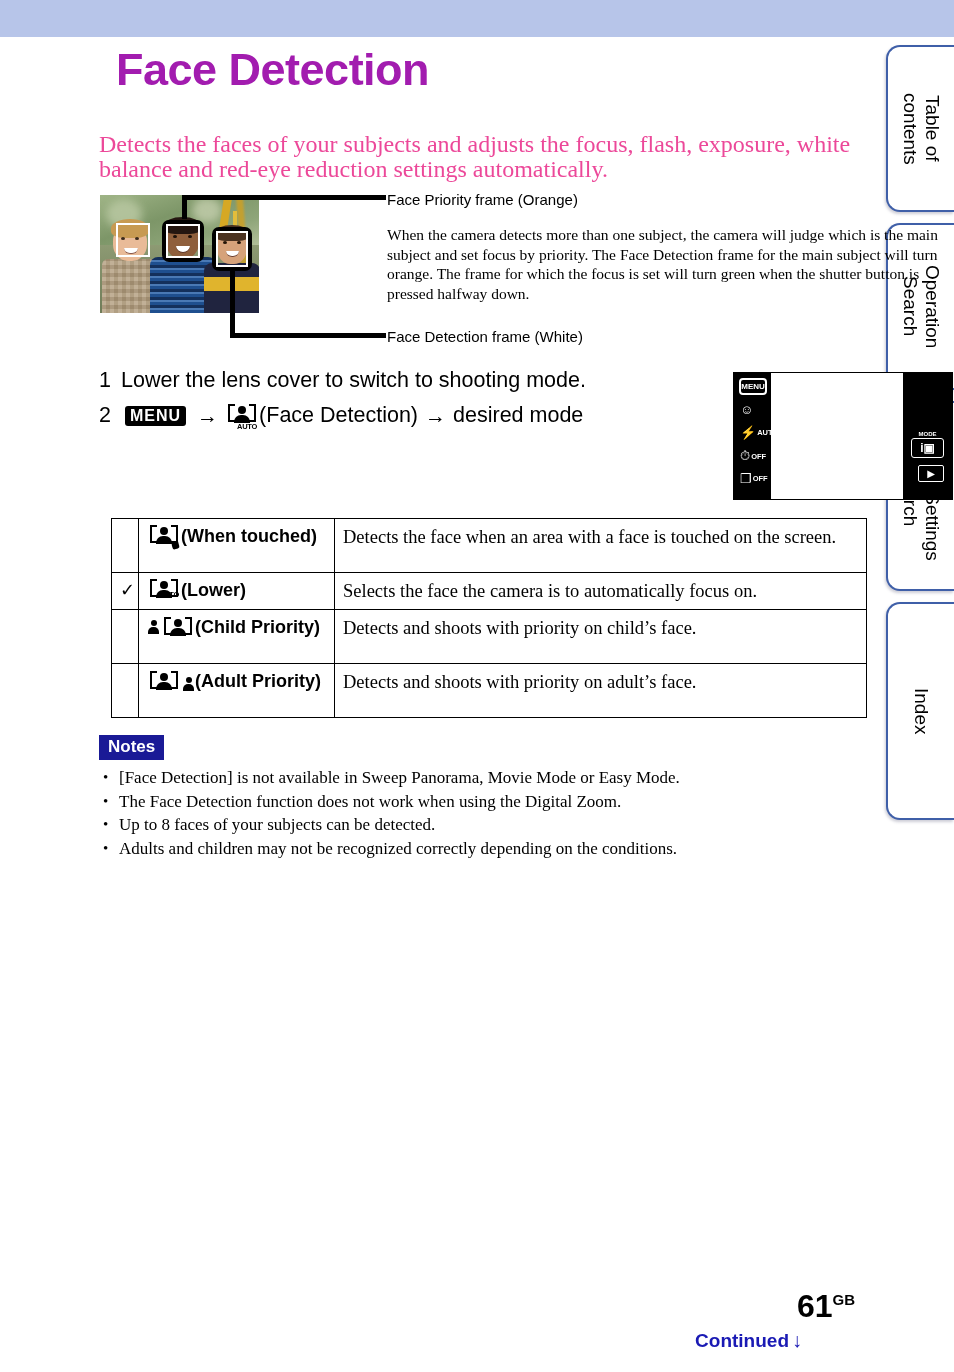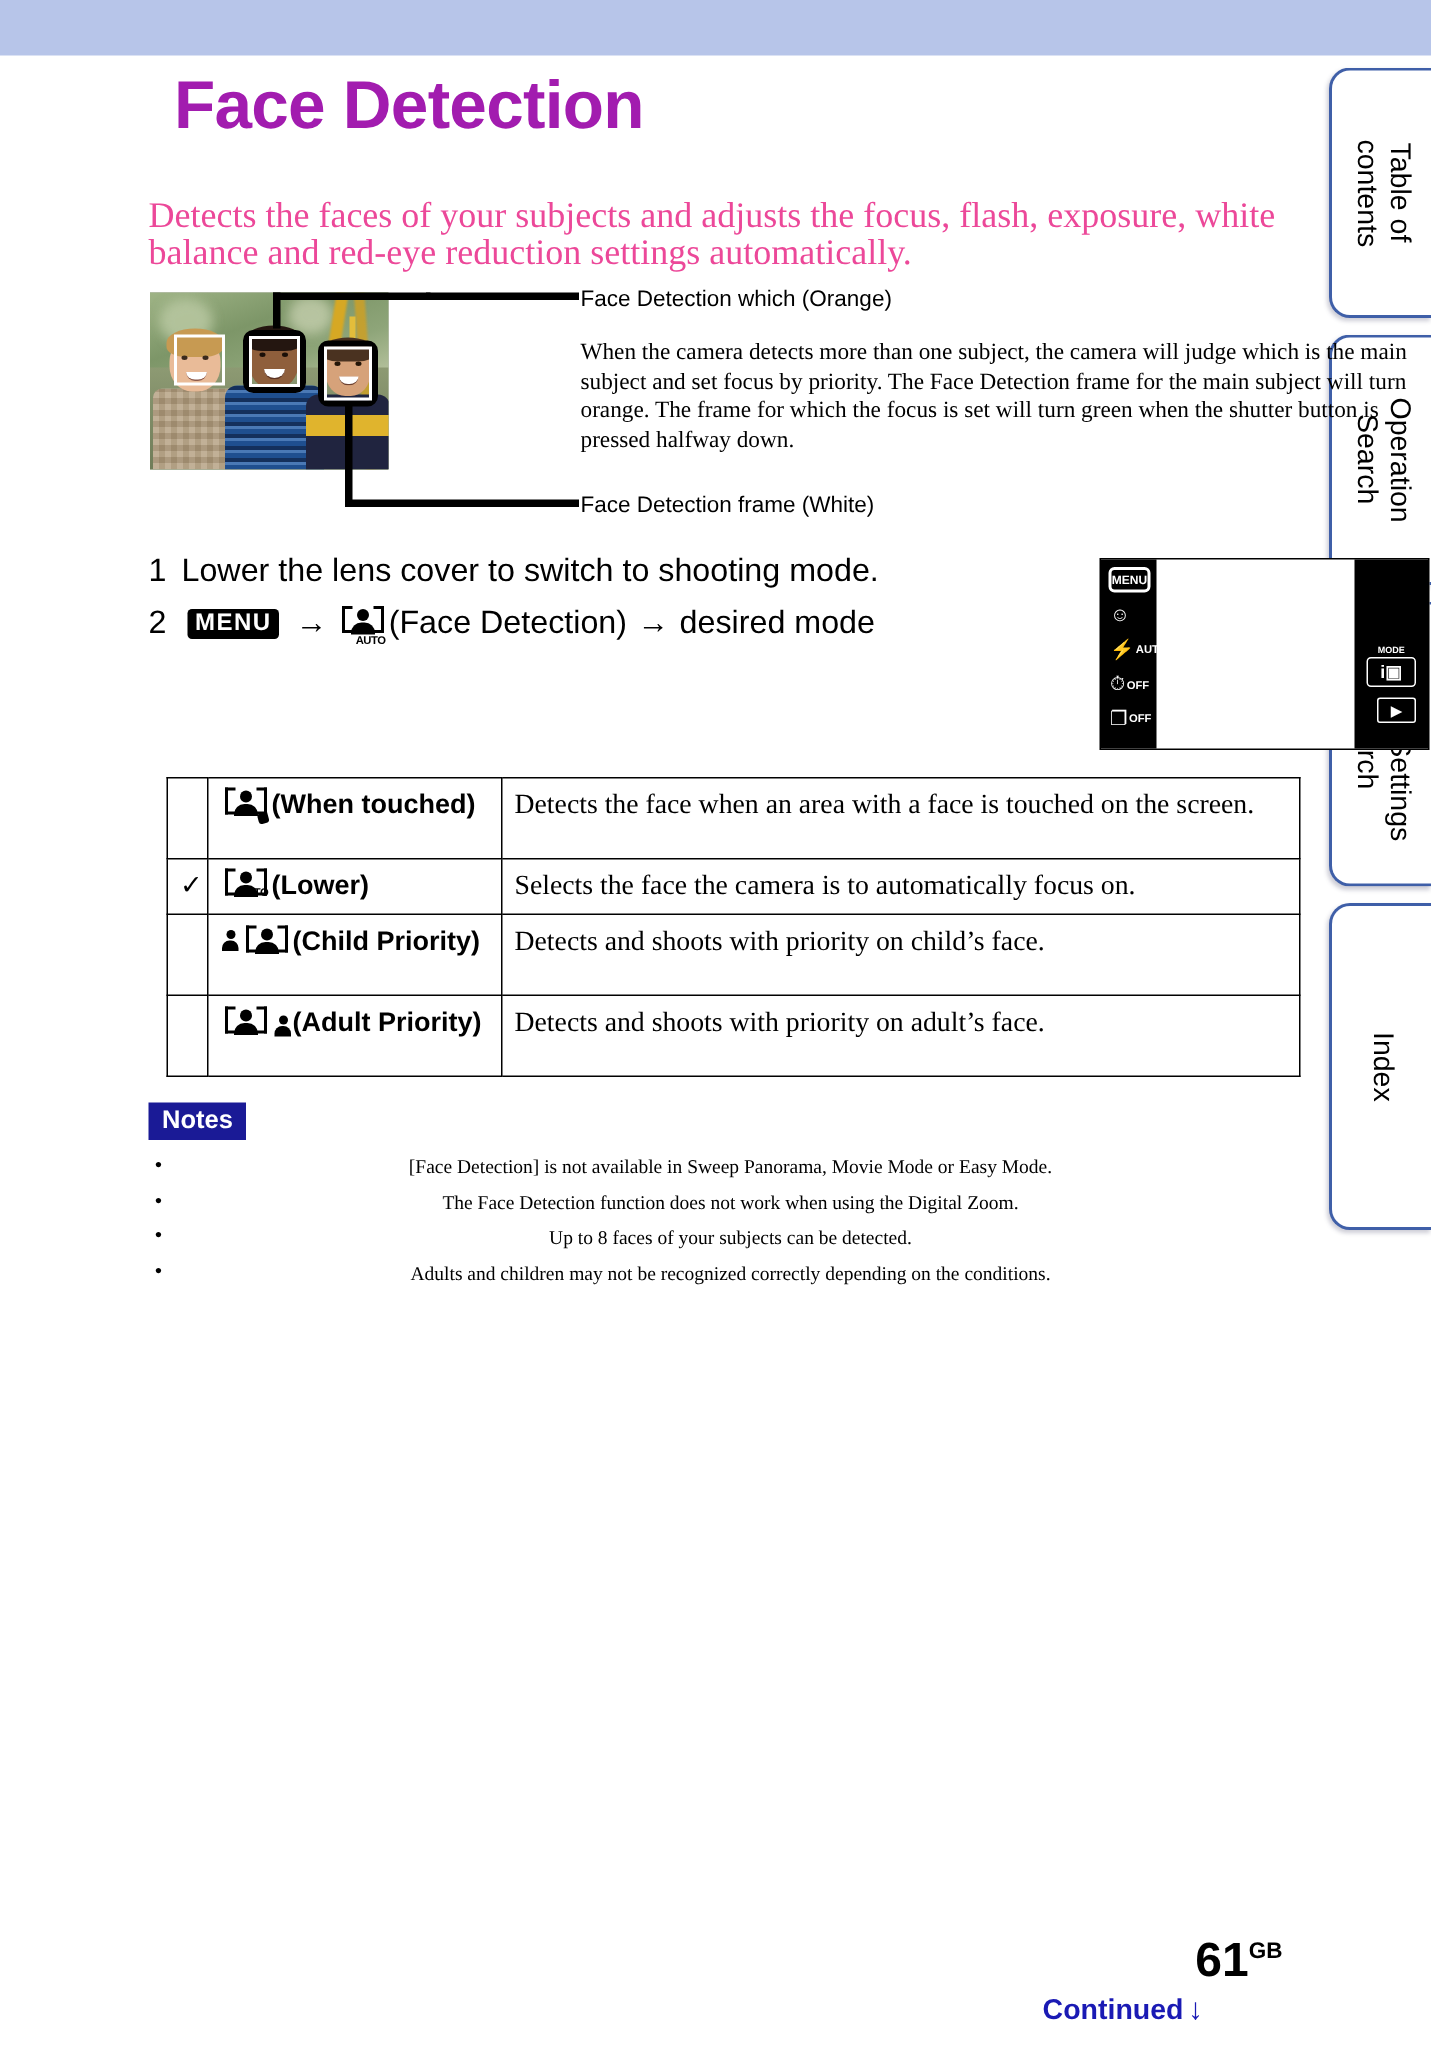--- a/index.html
+++ b/index.html
@@ -365,21 +365,21 @@
 
   
   .notes-wrap { position:absolute; left:0; top:735px; width:756px; }
   .notes-badge {
     display:inline-block; background:#1a1a96; color:#fff;
     font-family:"Liberation Sans", sans-serif; font-size:17px; font-weight:bold;
     padding:2px 9px 3px 9px;
   }
   ul.notes {
     list-style:none; margin:7px 0 0 0; padding:0;
-    font-size:13px; line-height:22.5px; color:#000;text-align:center;
+    font-size:17px; line-height:22.5px; color:#000;
   }
   ul.notes li {
     position:relative; padding-left:20px; margin-bottom:1px;
   }
   ul.notes li:before {
     content:"\2022"; position:absolute; left:4px; top:-1px; font-size:15px;
   }
 
   
   .page-no {
@@ -463,21 +463,21 @@
       <div class="fr-third-in"></div>
     </div>
 
     <div class="lead lead-v1"></div>
     <div class="lead lead-h1"></div>
     <div class="lead lead-h1b"></div>
     <div class="lead lead-v2"></div>
     <div class="lead lead-h2"></div>
 
     <div class="callout-a">
-      <div class="callout-head">Face Detection which (Orange)</div>
+      <div class="callout-head">Face Priority frame (Orange)</div>
       <div class="callout-body">When the camera detects more than one subject, the camera will judge which is the main subject and set focus by priority. The Face Detection frame for the main subject will turn orange. The frame for which the focus is set will turn green when the shutter button is pressed halfway down.</div>
     </div>
 
     <div class="callout-b">Face Detection frame (White)</div>
   </div>
 
   <div class="steps">
 
     <div class="step">
       <span class="step-num">1</span>

